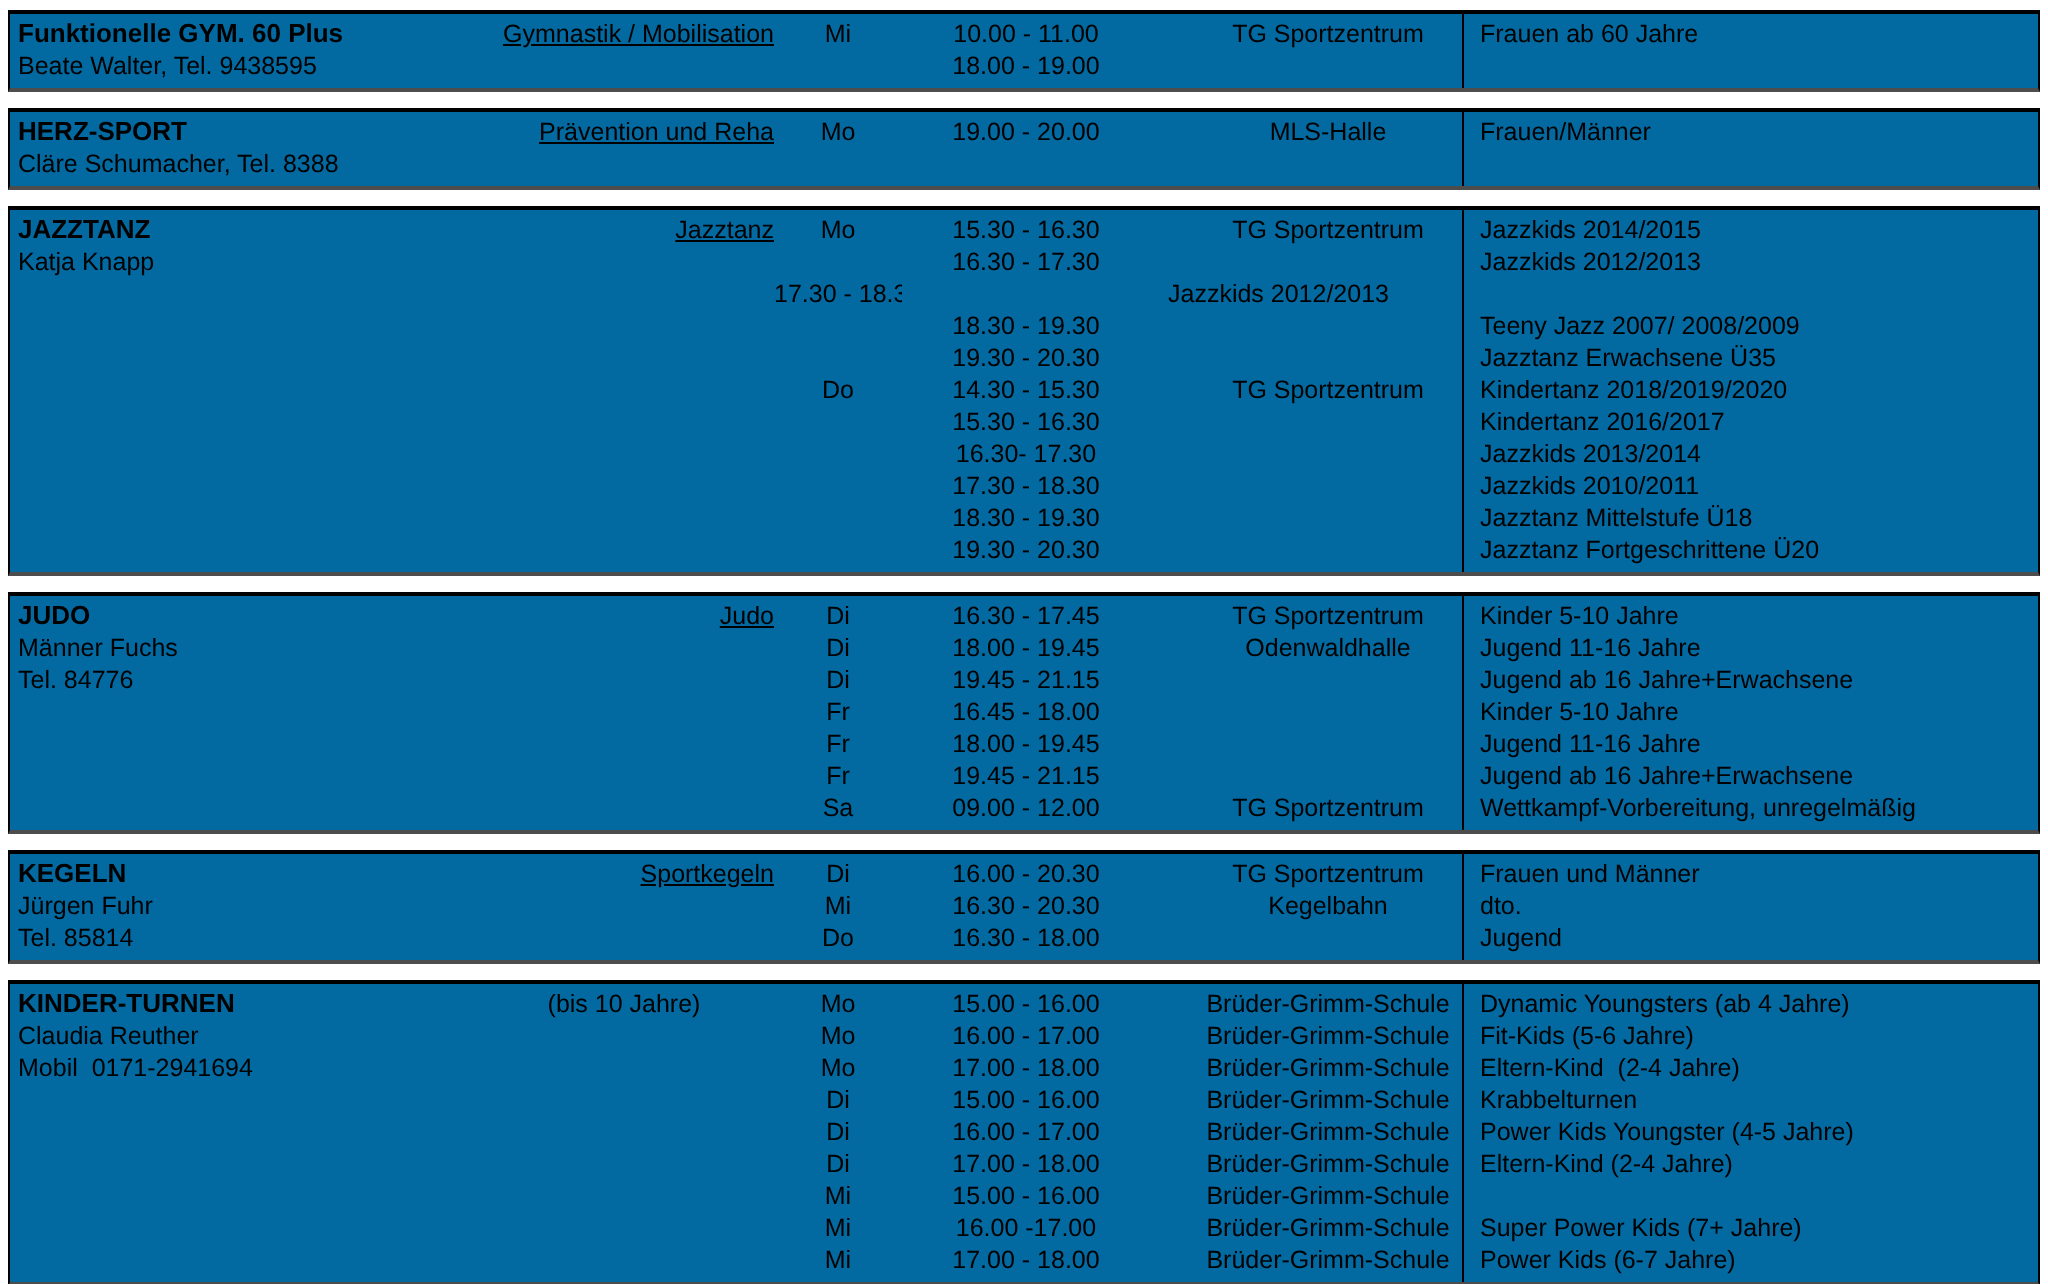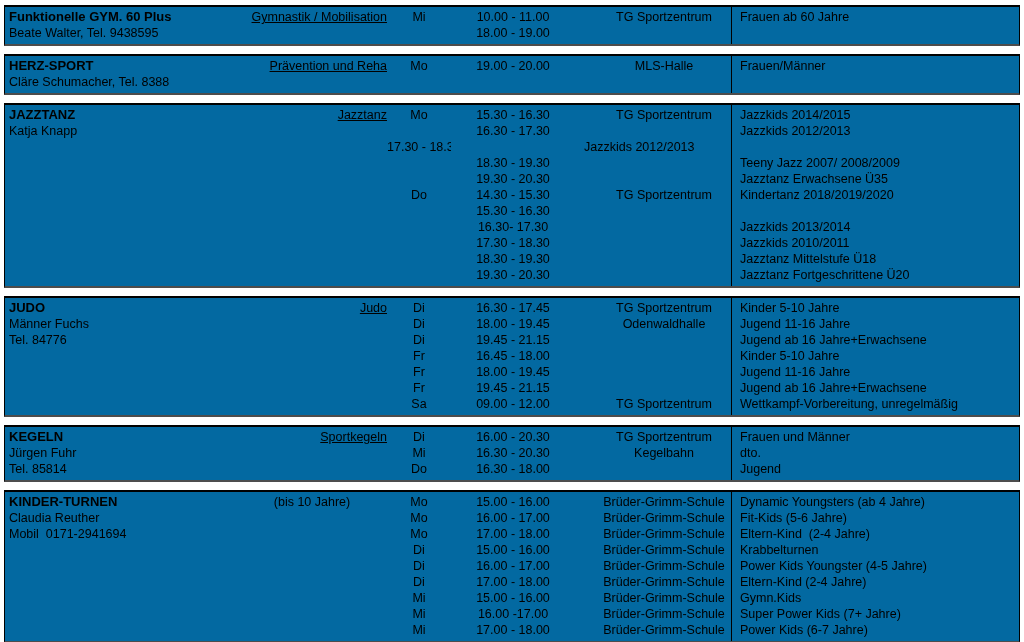--- a/index.html
+++ b/index.html
@@ -145,20 +145,21 @@
         <div class="c c4">14.30 - 15.30</div>
         <div class="c c5">TG Sportzentrum</div>
         <div class="c c6">Kindertanz 2018/2019/2020</div>
       </div>
       <div class="row">
         <div class="c c1"></div>
         <div class="c c2"></div>
         <div class="c c3"></div>
         <div class="c c4">15.30 - 16.30</div>
         <div class="c c5"></div>
+        <div class="c c6">Kindertanz 2016/2017</div>
       </div>
       <div class="row">
         <div class="c c1"></div>
         <div class="c c2"></div>
         <div class="c c3"></div>
         <div class="c c4">16.30- 17.30</div>
         <div class="c c5"></div>
         <div class="c c6">Jazzkids 2013/2014</div>
       </div>
       <div class="row">
@@ -318,21 +319,20 @@
         <div class="c c4">17.00 - 18.00</div>
         <div class="c c5">Brüder-Grimm-Schule</div>
         <div class="c c6">Eltern-Kind (2-4 Jahre)</div>
       </div>
       <div class="row">
         <div class="c c1"></div>
         <div class="c c2"></div>
         <div class="c c3">Mi</div>
         <div class="c c4">15.00 - 16.00</div>
         <div class="c c5">Brüder-Grimm-Schule</div>
-        <div class="c c6">Gymn.Kids</div>
       </div>
       <div class="row">
         <div class="c c1"></div>
         <div class="c c2"></div>
         <div class="c c3">Mi</div>
         <div class="c c4">16.00 -17.00</div>
         <div class="c c5">Brüder-Grimm-Schule</div>
         <div class="c c6">Super Power Kids (7+ Jahre)</div>
       </div>
       <div class="row">

